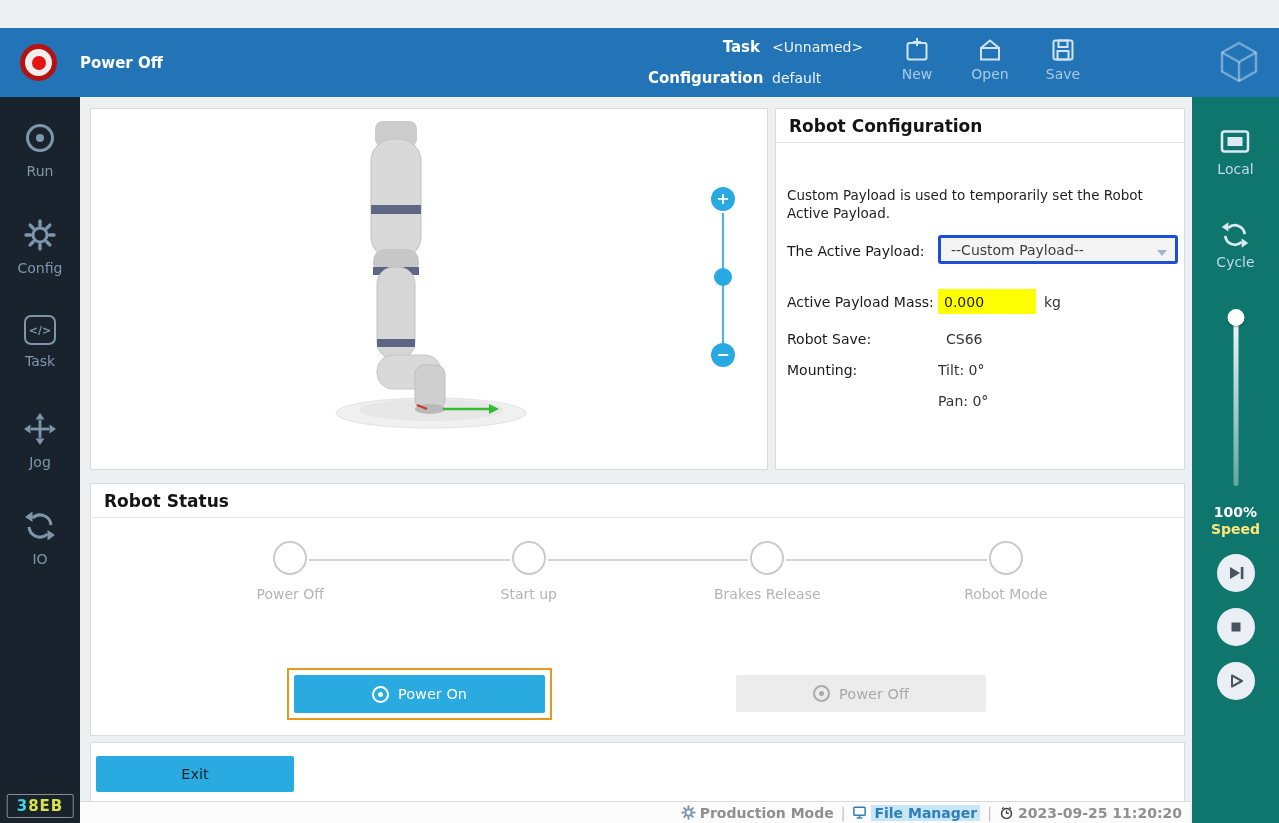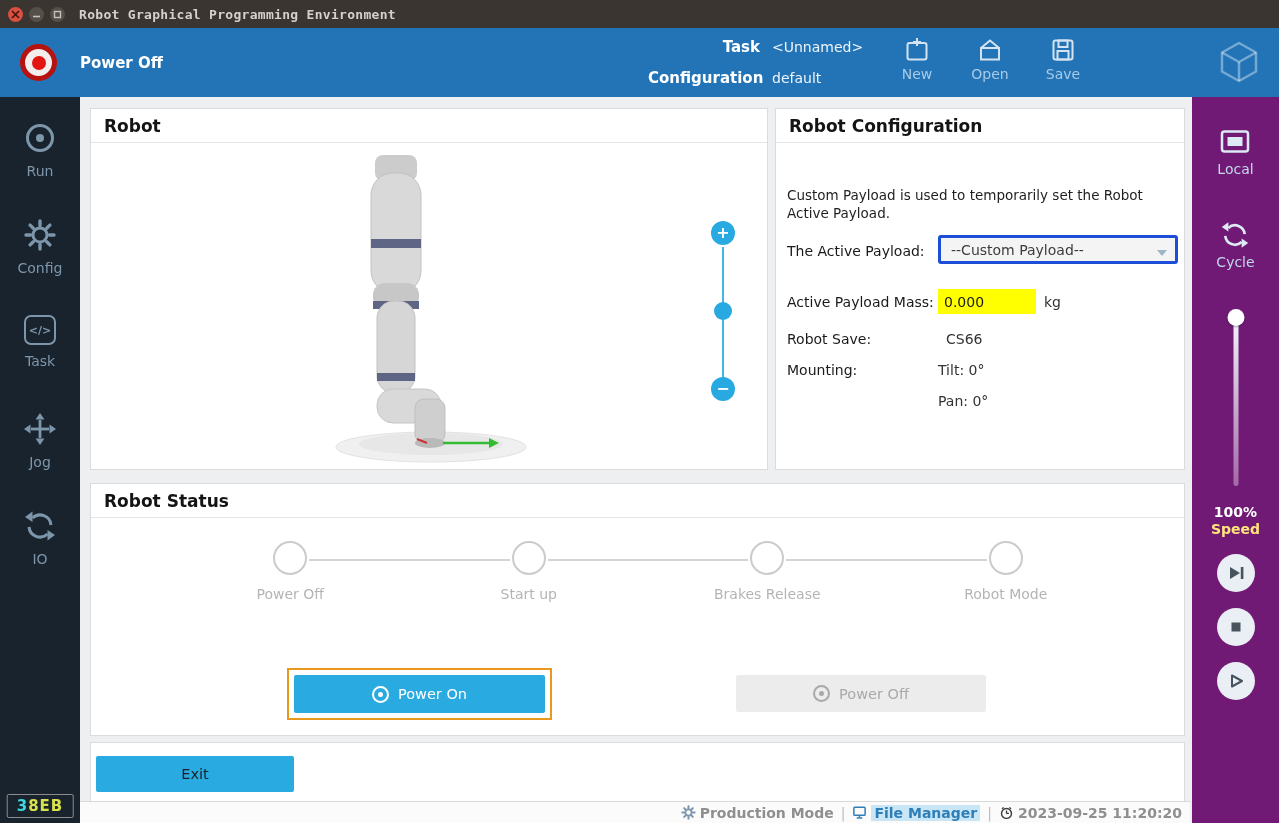--- a/index.html
+++ b/index.html
@@ -32,21 +32,21 @@
   
   .left-sidebar { position:absolute; top:97px; left:0; width:80px; bottom:0; background:#19232e; display:flex; flex-direction:column; align-items:center; padding-top:24px; gap:38px; }
   .side-item { display:flex; flex-direction:column; align-items:center; gap:8px; color:#7e96aa; cursor:pointer; height:59px; }
   .side-label { font-size:14px; line-height:17px; }
   .task-box { width:32px; height:30px; border:2.5px solid currentColor; border-radius:7px; display:flex; align-items:center; justify-content:center; font-size:11px; font-weight:bold; }
   .side-badge { position:absolute; bottom:5px; left:50%; transform:translateX(-50%); border:1px solid #8d8d8d; border-radius:2px; padding:2px 9px; font-size:15px; font-weight:bold; letter-spacing:1px; white-space:nowrap; }
   .badge-p1 { color:#3fd6e2; }
   .badge-p2 { color:#d8e14b; }
 
   
-  .right-sidebar { position:absolute; top:97px; right:0; width:87px; bottom:0; background:#701a75; display:flex; flex-direction:column; align-items:center; }
+  .right-sidebar { position:absolute; top:97px; right:0; width:87px; bottom:0; background:#0f766e; display:flex; flex-direction:column; align-items:center; }
   .rs-item { display:flex; flex-direction:column; align-items:center; gap:4px; color:#cfe0ef; cursor:pointer; height:51px; }
   .rs-item svg { color:#dde9f4; }
   .rs-label { font-size:14px; line-height:17px; color:#c3d9ec; }
   .rs-item.local { margin-top:32px; }
   .rs-item.cycle { margin-top:40px; }
   .speed-slider { position:relative; width:22px; height:185px; margin-top:36px; cursor:pointer; }
   .slider-track { position:absolute; left:50%; transform:translateX(-50%); top:6px; bottom:6px; width:5px; border-radius:3px; background:linear-gradient(to bottom,#f4f9fc,rgba(255,255,255,.35)); }
   .slider-handle { position:absolute; left:50%; transform:translateX(-50%); top:2px; width:17px; height:17px; border-radius:50%; background:#fff; box-shadow:0 1px 2px rgba(0,0,0,.35); cursor:grab; }
   .speed-text { margin-top:12px; text-align:center; }
   .speed-value { display:block; font-size:14px; font-weight:bold; color:#fff; line-height:17px; }
@@ -98,38 +98,20 @@
   .sb-item { display:flex; align-items:center; gap:4px; }
   .sb-sep { color:#bdbdbd; font-weight:normal; }
   .sb-filemanager { color:#2e7fb8; background:#c9e6f6; padding:0 3px; cursor:pointer; }
   .sb-prod { cursor:pointer; }
 </style>
 </head>
 <body>
 
 <div class="screen">
 
-  <div class="titlebar">
-    <span class="winbtn close">
-      <svg width="9" height="9" viewBox="0 0 9 9">
-          <path d="M1 1 L8 8 M8 1 L1 8" stroke="#43120c" stroke-width="1.6"></path>
-        </svg>
-    </span>
-    <span class="winbtn min">
-      <svg width="9" height="9" viewBox="0 0 9 9">
-          <path d="M1 6.5 L8 6.5" stroke="#c8c3bb" stroke-width="1.6"></path>
-        </svg>
-    </span>
-    <span class="winbtn max">
-      <svg width="9" height="9" viewBox="0 0 9 9">
-          <rect x="1.5" y="1.5" width="6" height="6" fill="none" stroke="#c8c3bb" stroke-width="1.4"></rect>
-        </svg>
-    </span>
-    <span class="titlebar-title">Robot Graphical Programming Environment</span>
-  </div>
 
   <div class="header">
     <div class="power-indicator">
         <div class="pi-dot"></div>
       </div>
     <div class="header-state">Power Off</div>
 
     <div class="header-meta">
       <div class="meta-row">
         <span class="meta-label">Task</span>
@@ -271,21 +253,20 @@
       </svg>
     </button>
     <button class="rs-btn">
       <svg width="20" height="20" viewBox="0 0 20 20">
         <polygon points="6,4.5 16,10 6,15.5" fill="none" stroke="currentColor" stroke-width="2" stroke-linejoin="round"></polygon>
       </svg>
     </button>
   </div>
 
   <div class="panel robot-panel">
-    <div class="panel-title">Robot</div>
     <div class="robot-view">
       <svg class="robot-svg" width="200" height="315" viewBox="0 0 200 315">
         <ellipse cx="100" cy="296" rx="95" ry="15" fill="#f0f0f0" stroke="#e2e2e2"></ellipse>
         <ellipse cx="100" cy="293" rx="72" ry="11" fill="#e7e7e7"></ellipse>
         <rect x="44" y="4" width="42" height="26" rx="8" fill="#cccccc"></rect>
         <rect x="40" y="22" width="50" height="120" rx="22" fill="#d9d9d9" stroke="#c2c2c2"></rect>
         <rect x="40" y="88" width="50" height="9" fill="#5f6584"></rect>
         <rect x="42" y="132" width="46" height="26" rx="12" fill="#c7c7c7"></rect>
         <rect x="42" y="150" width="46" height="8" fill="#5f6584"></rect>
         <rect x="46" y="150" width="38" height="92" rx="17" fill="#d6d6d6" stroke="#c2c2c2"></rect>

